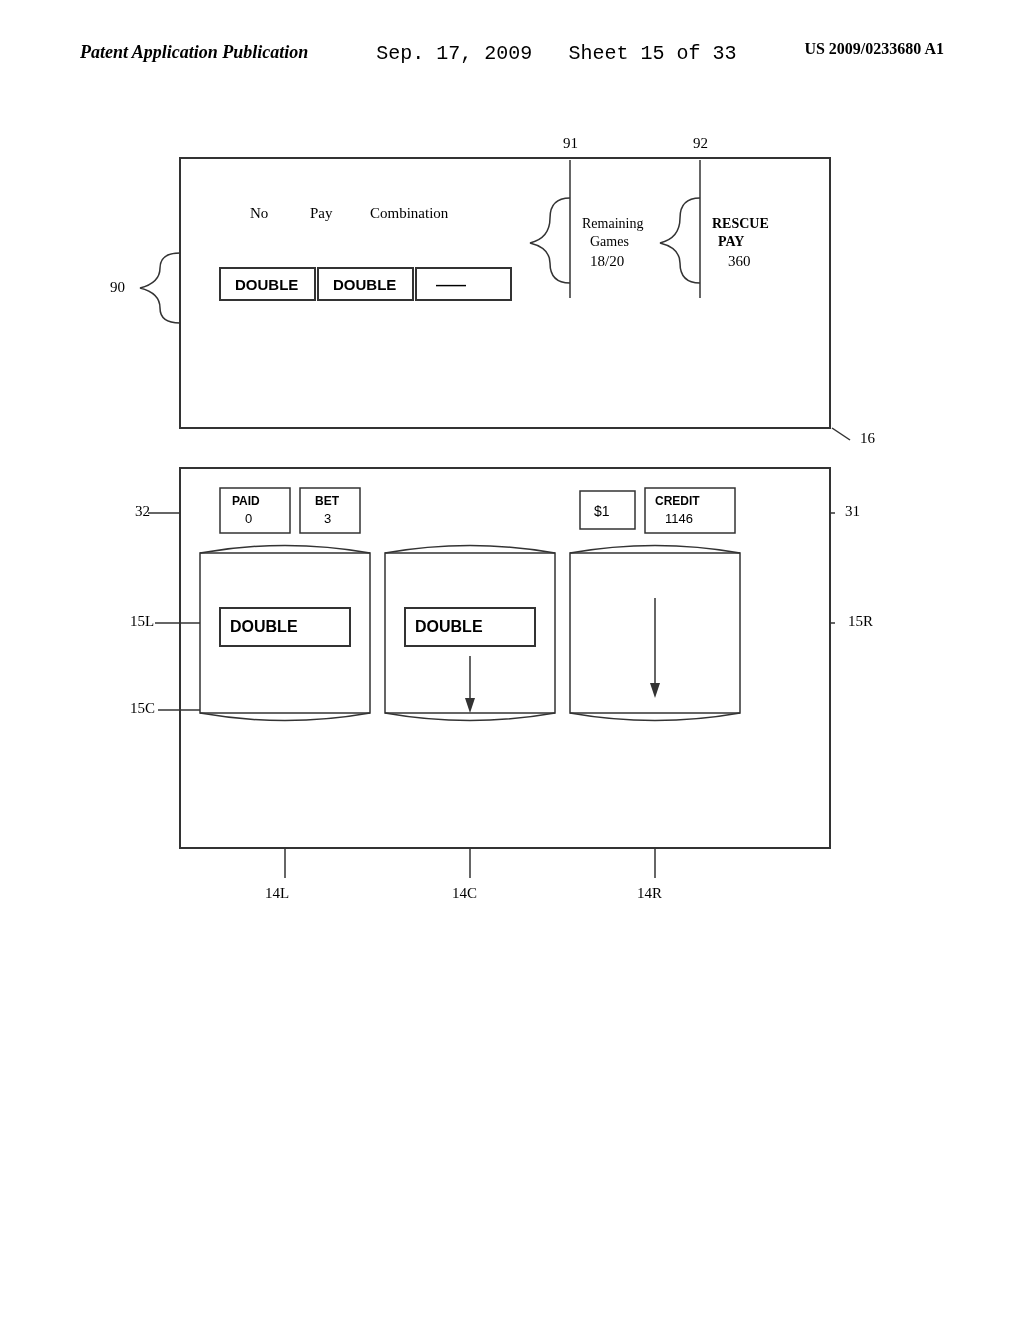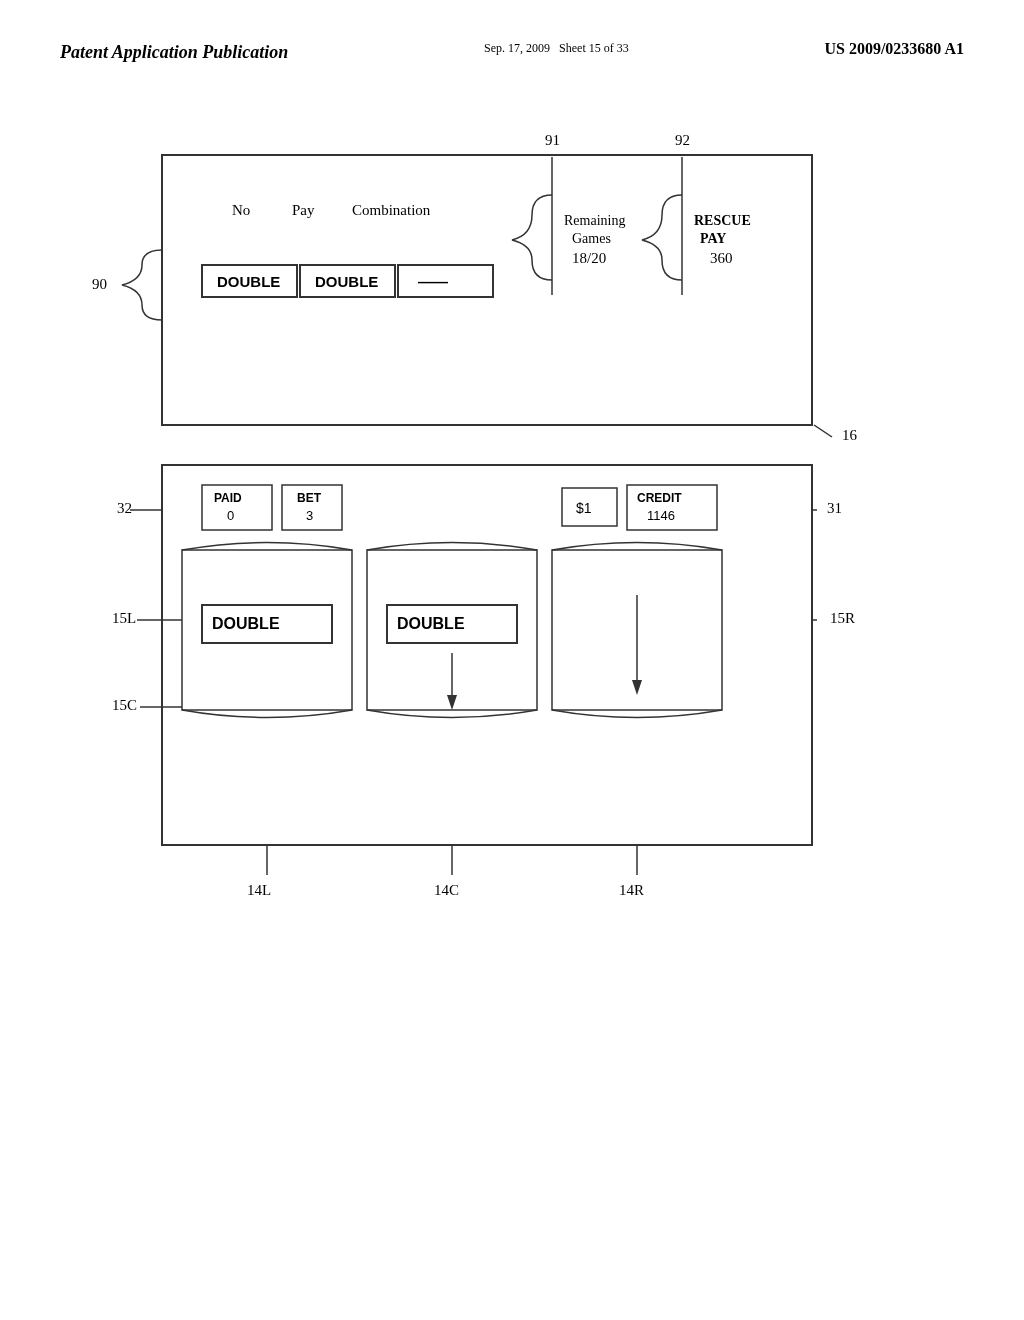--- a/index.html
+++ b/index.html
@@ -10,43 +10,44 @@
       height: 1320px;
       overflow: hidden;
       position: relative;
     }
 
     .page {
       width: 1024px;
       height: 1012px;
       position: relative;
       background: #fff;
-      padding: 40px 60px;
+      padding: 40px 80px;
     }
 
     
     .header {
       display: flex;
       justify-content: space-between;
       align-items: flex-start;
       margin-bottom: 30px;
       border-bottom: none;
     }
 
     .header-left {
       font-size: 18px;
       font-weight: bold;
       font-style: italic;
       line-height: 1.4;
     }
 
     .header-center {
-      font-size: 12px;
+      font-size: 20px;
       text-align: center;
       line-height: 1.4;
+      font-family: Liberation Mono, monospace;
     }
 
     .header-right {
       font-size: 16px;
       font-weight: bold;
       text-align: left;
     }
 
     
     .fig-label {

